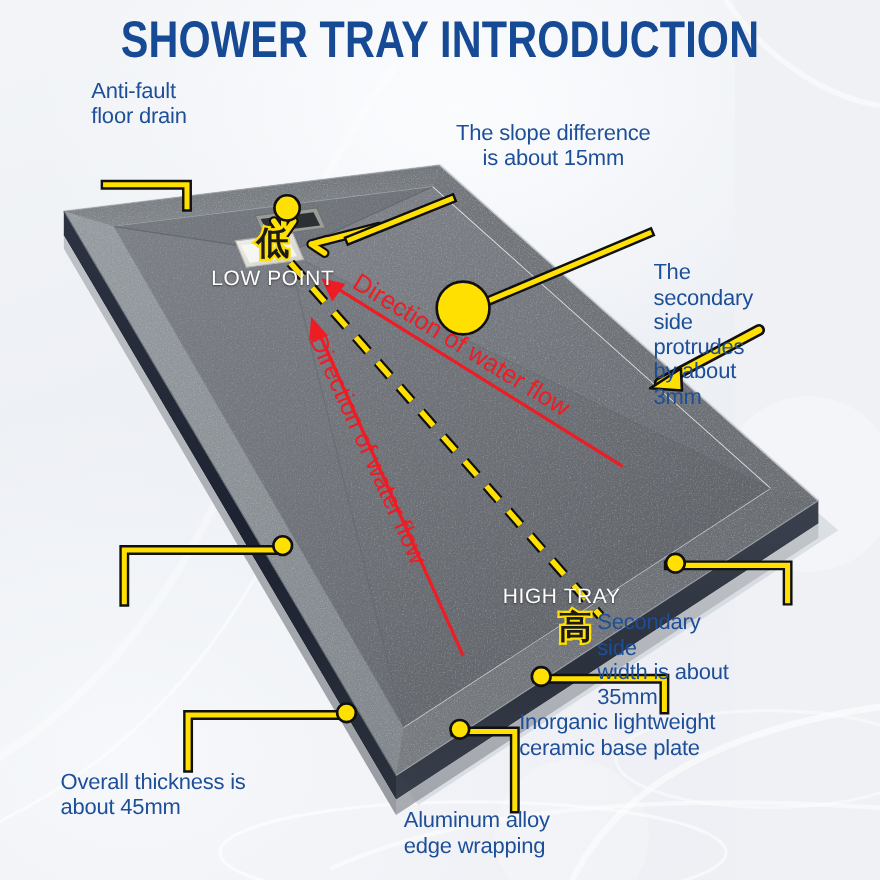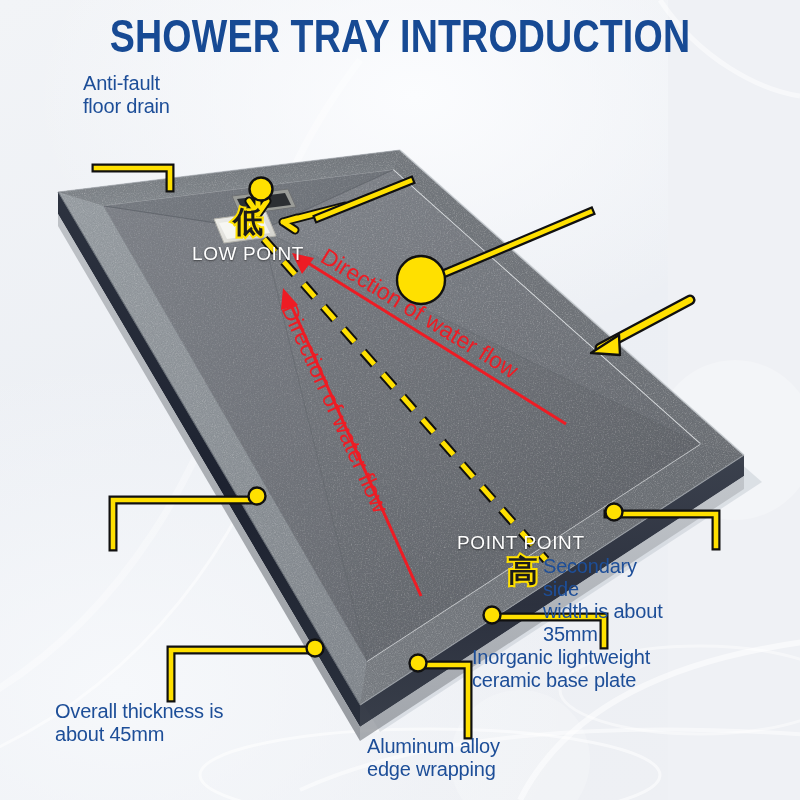--- a/index.html
+++ b/index.html
@@ -247,21 +247,21 @@
         <path d="M591,353 L619,335 L620,355 Z" fill="#ffe000" stroke="#101010" stroke-width="2.4" stroke-linejoin="round"></path>
       </g>
     </svg>
   </div>
 
   <div class="ptxt" style="left:192px;top:243px;">LOW POINT</div>
   <div class="cjk" style="left:233px;top:207px;">
     <span>低</span>
   </div>
 
-  <div class="ptxt" style="left:457px;top:532px;">POINT POINT</div>
+  <div class="ptxt" style="left:457px;top:532px;">HIGH TRAY</div>
   <div class="cjk" style="left:508px;top:556px;">
     <span>高</span>
   </div>
 
   <div class="abs" style="left:330px;top:243px;transform:rotate(31.5deg);transform-origin:0 0;
               color:#ee1c24;font-size:23px;white-space:nowrap;letter-spacing:0;">
     <span>Direction of water flow</span>
   </div>
   <div class="abs" style="left:300px;top:300px;transform:rotate(65.5deg);transform-origin:0 0;
               color:#ee1c24;font-size:23px;white-space:nowrap;letter-spacing:0;">
@@ -297,22 +297,27 @@
       <circle cx="614" cy="512" r="8.5" fill="#ffe000"></circle>
       <circle cx="315" cy="648" r="8.5" fill="#ffe000"></circle>
       <circle cx="492" cy="615" r="8.5" fill="#ffe000"></circle>
       <circle cx="418" cy="663" r="8.5" fill="#ffe000"></circle>
     </g>
   </svg>
 
   <div class="abs label" style="left:83px;top:72px;">Anti-fault
 floor drain</div>
 
-
-
+  <div class="abs label c" style="left:378px;top:110px;width:250px;">The slope difference
+is about 15mm</div>
+
+
+  <div class="abs label" style="left:594px;top:237px;">The secondary
+side protrudes
+by about 3mm</div>
 
 
   <div class="abs label" style="left:543px;top:555px;">Secondary side
 width is about 35mm</div>
 
   <div class="abs label" style="left:55px;top:700px;">Overall thickness is
 about 45mm</div>
 
   <div class="abs label" style="left:367px;top:735px;">Aluminum alloy
 edge wrapping</div>

